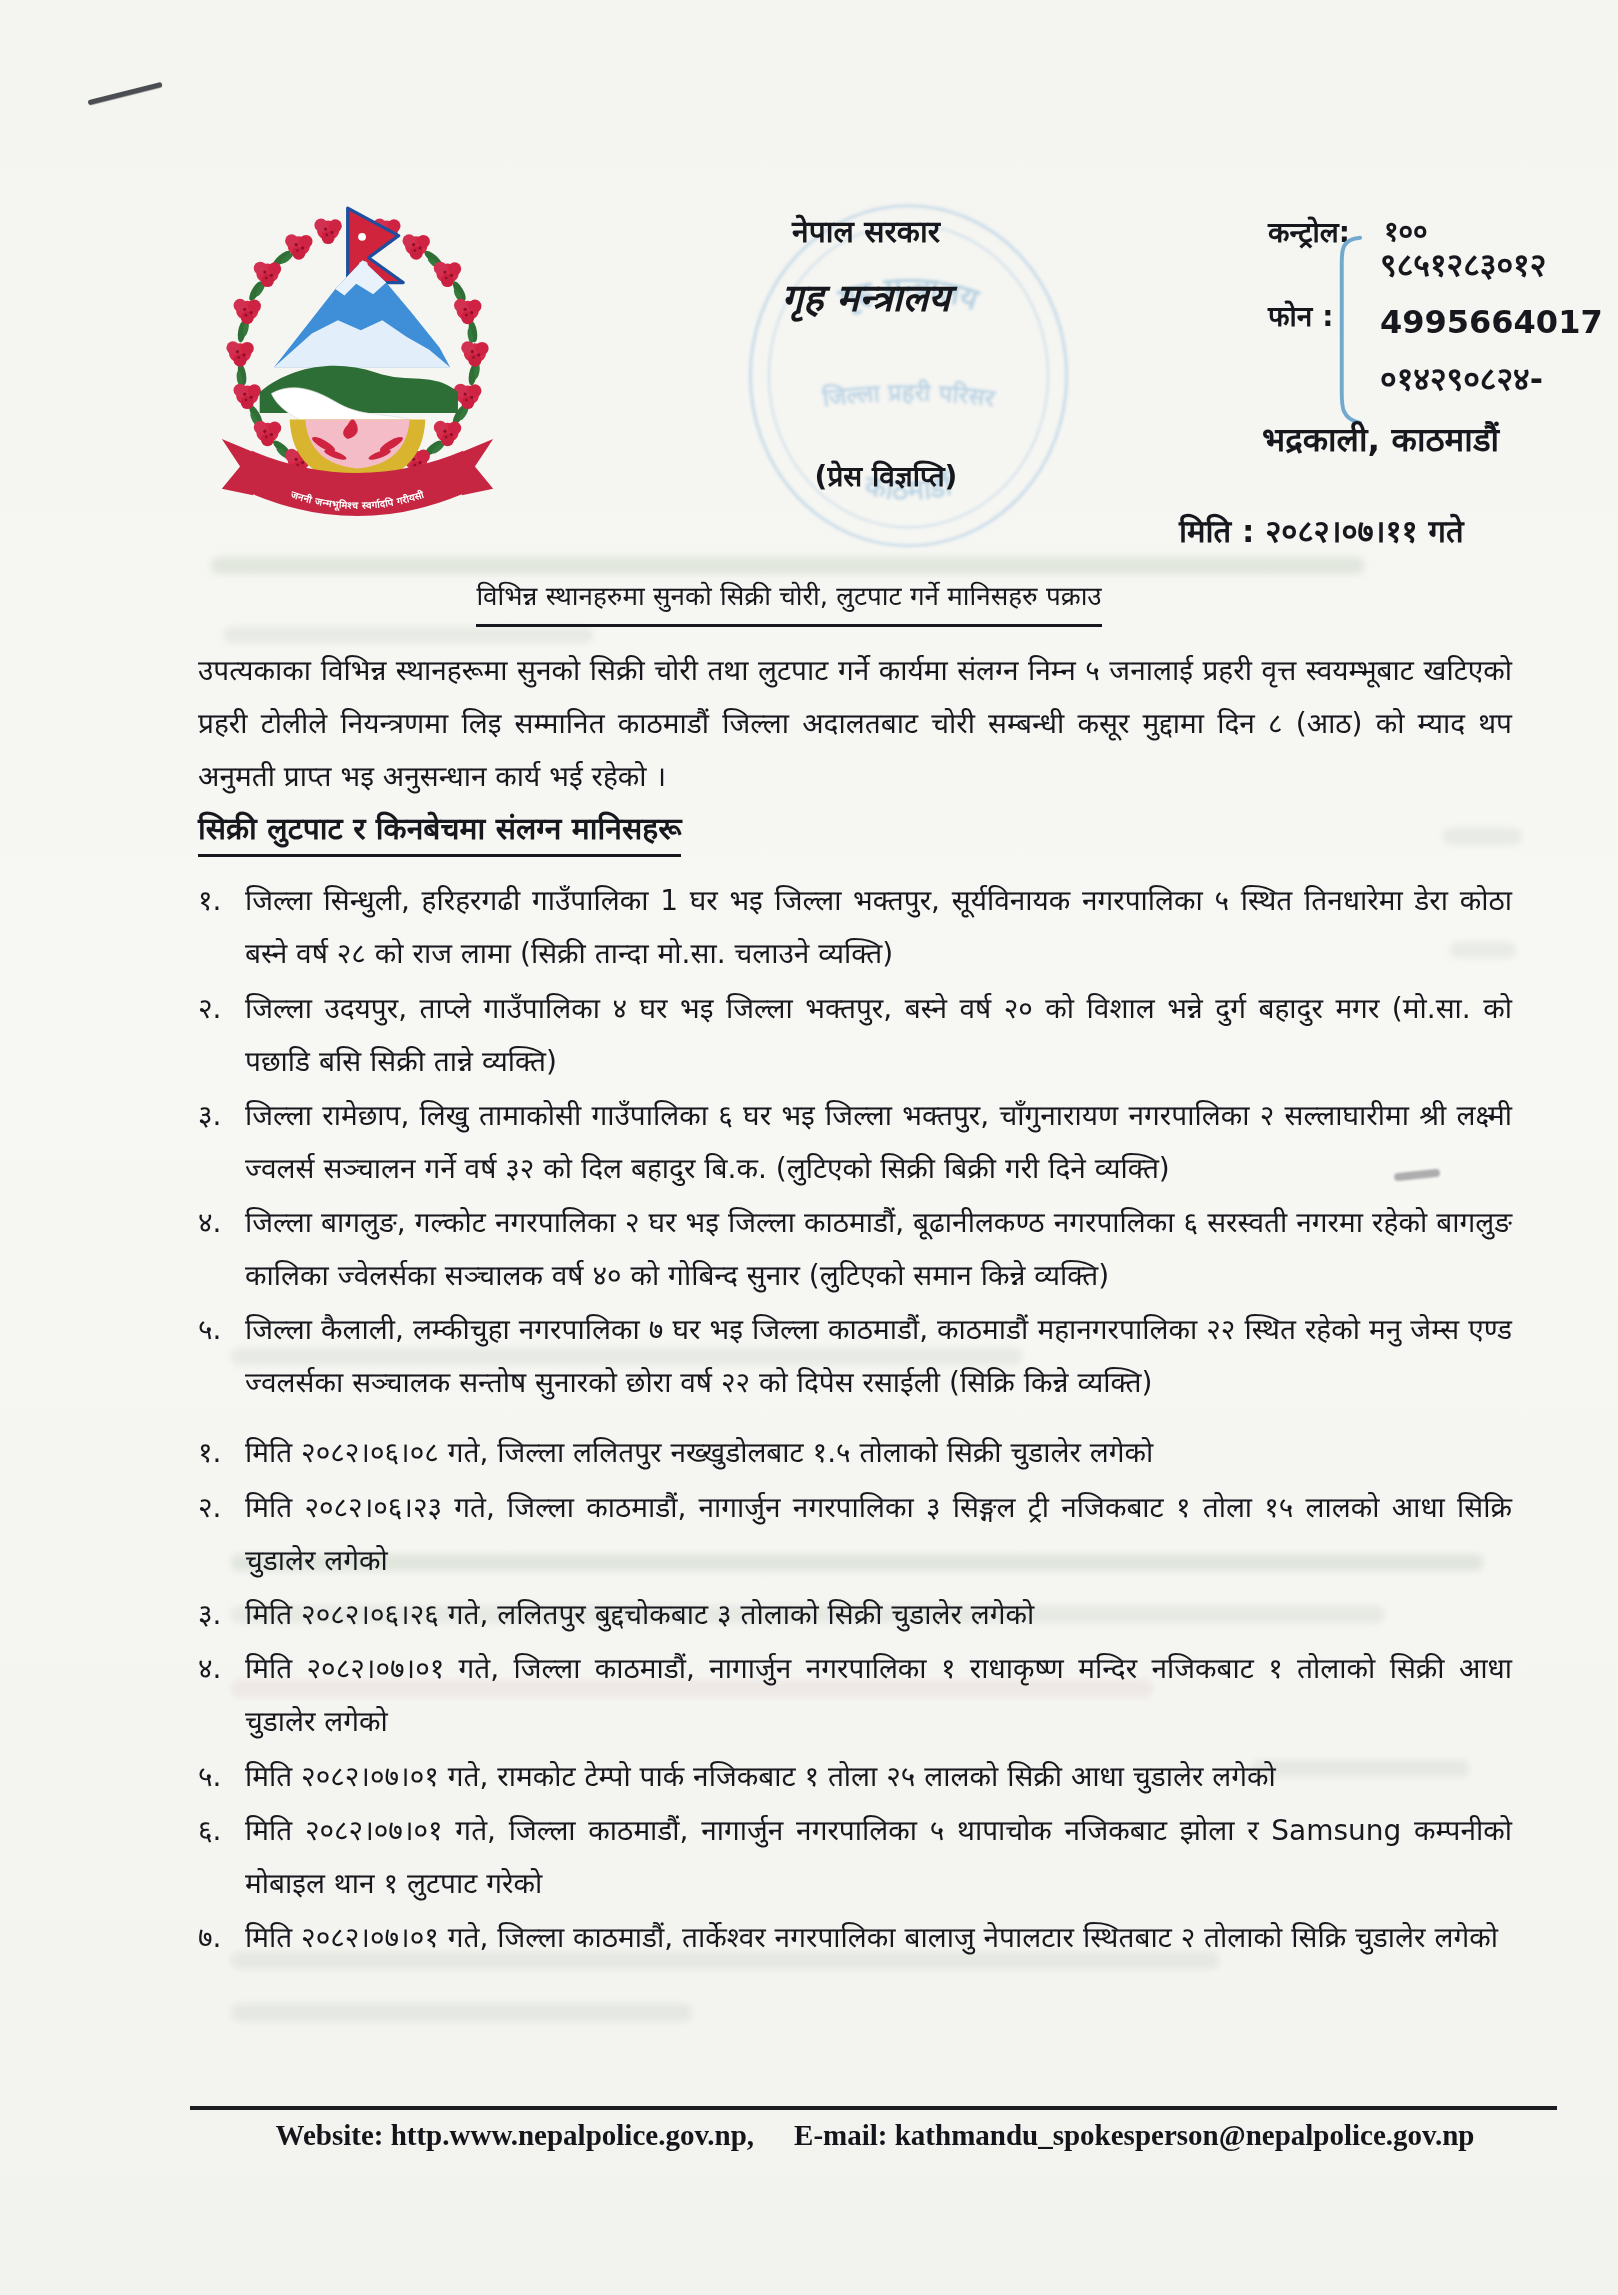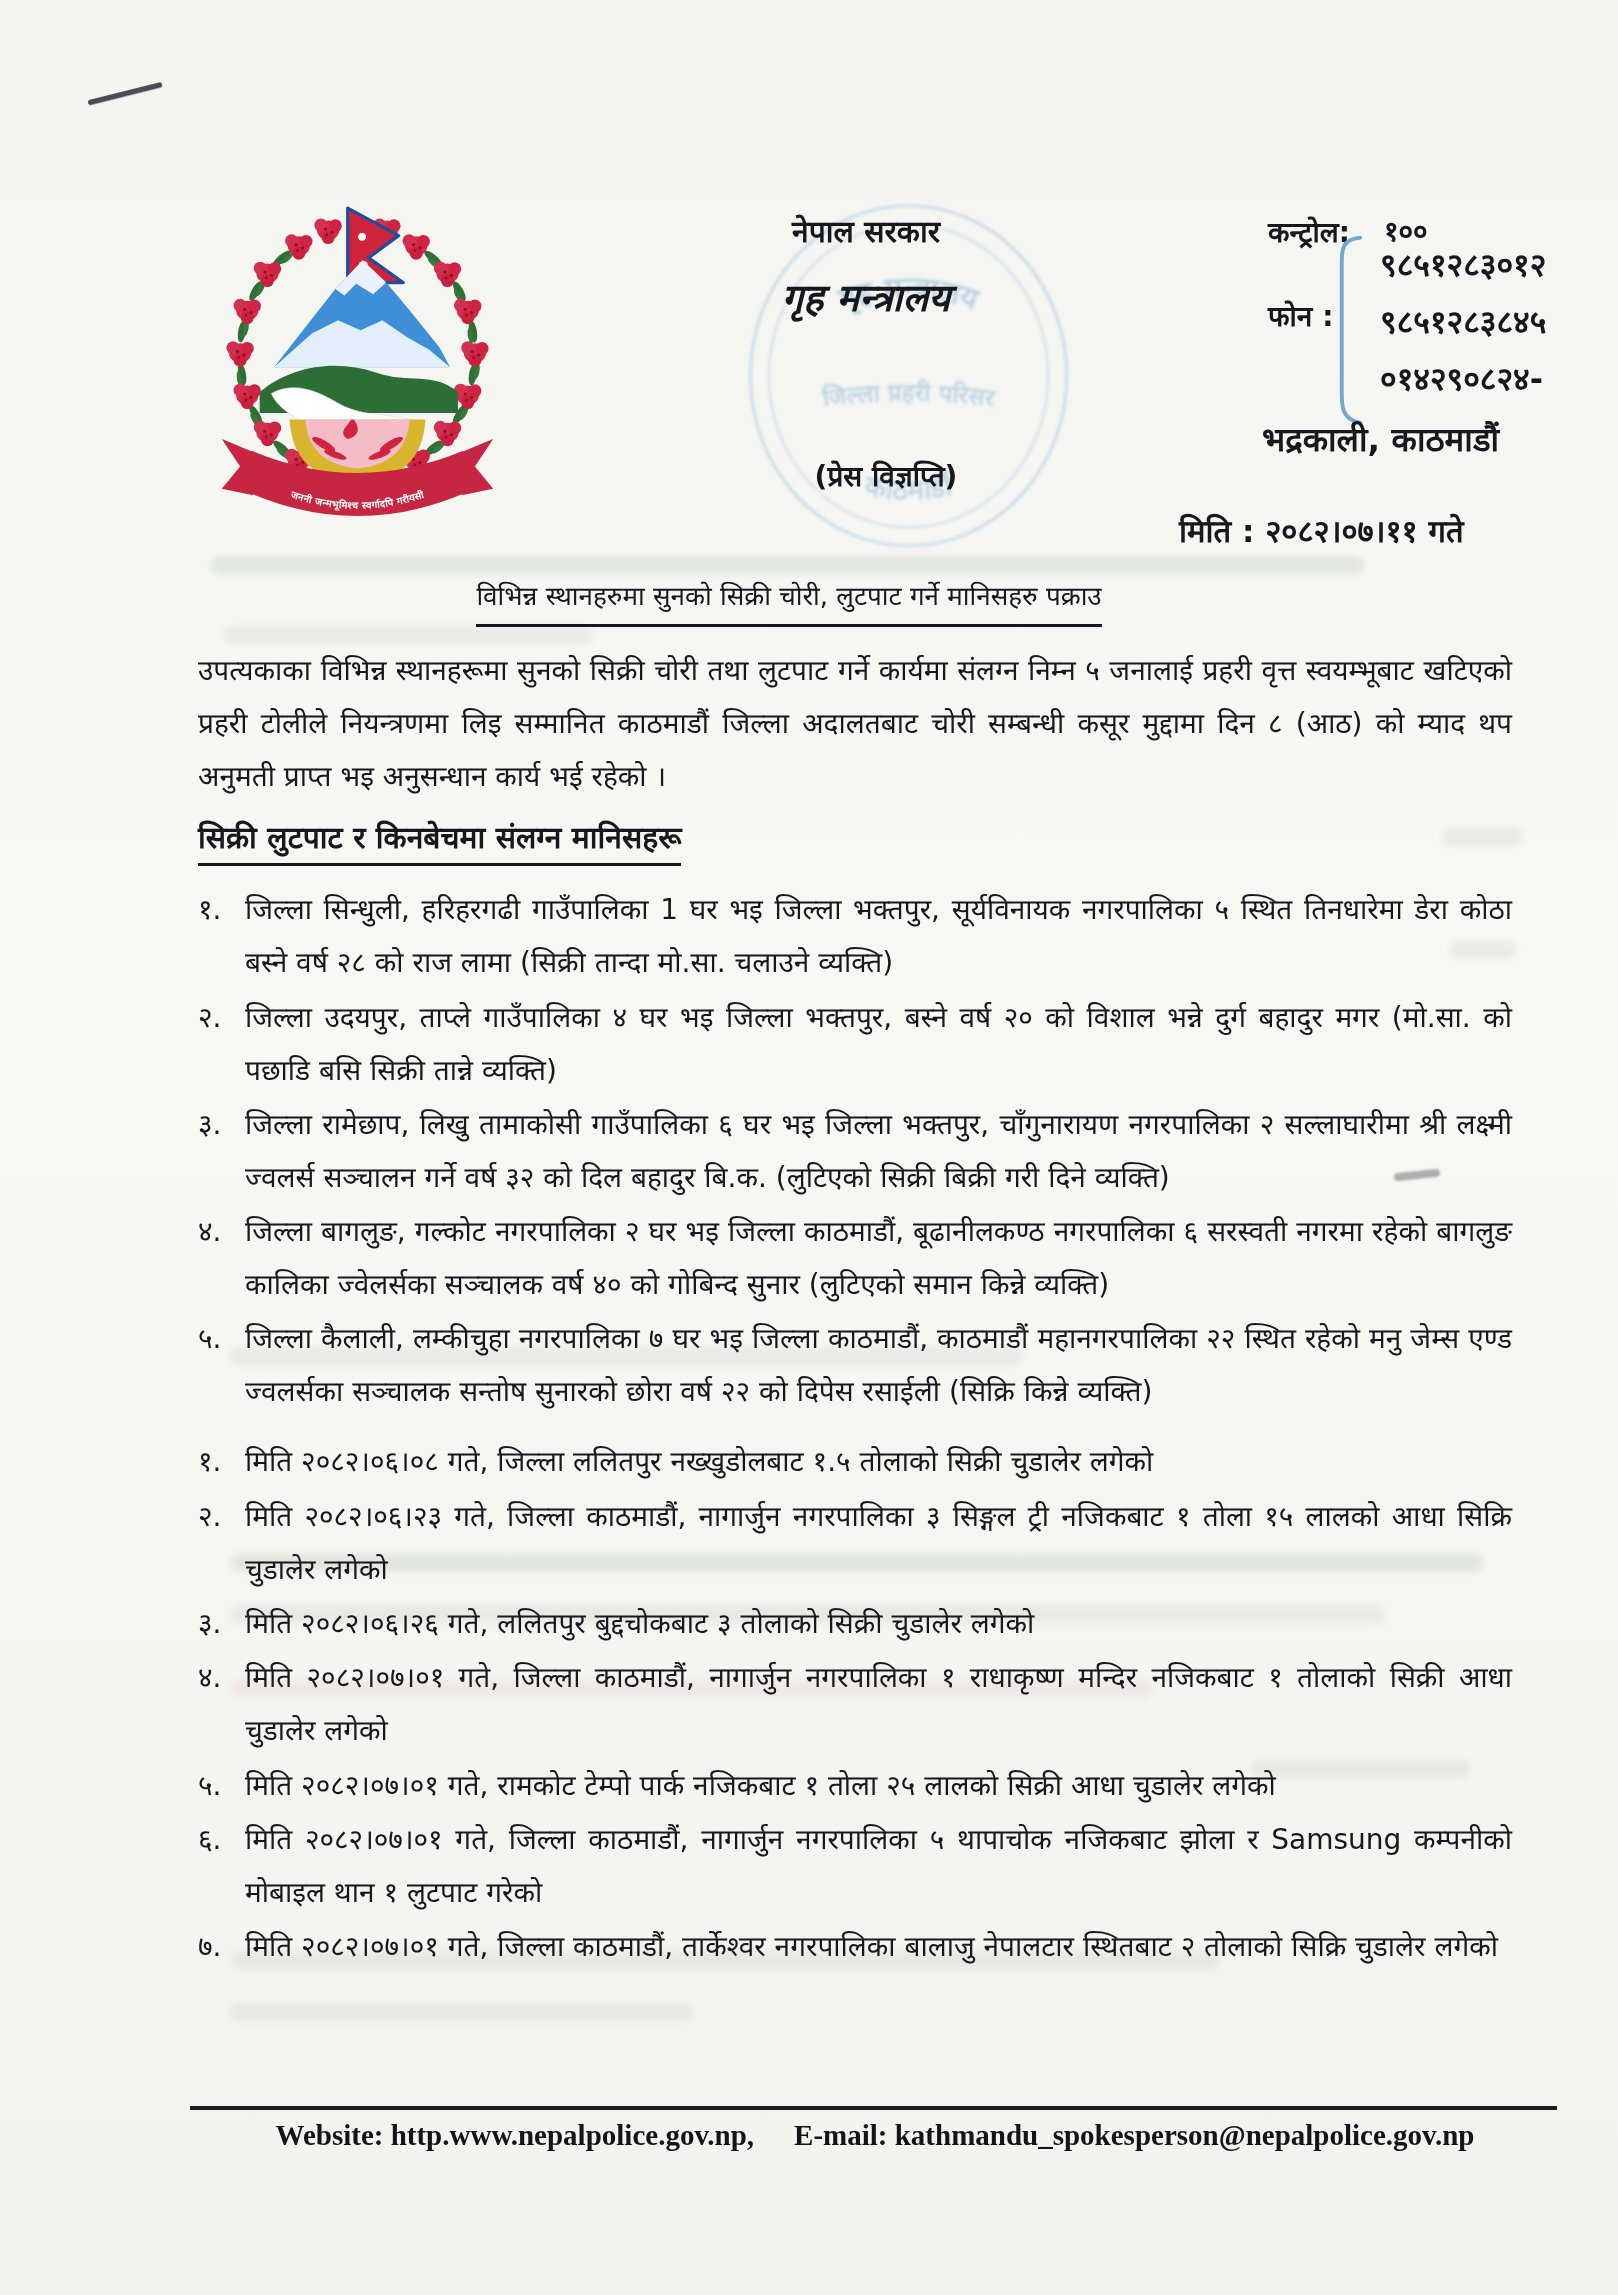--- a/index.html
+++ b/index.html
@@ -33,21 +33,21 @@
   .stamp  { top:188px; left:737px; width:343px; height:369px; z-index:1; filter:blur(1.6px); opacity:.9; }
 
   
   .content { position:absolute; left:198px; top:578px; width:1314px; z-index:3; }
   .title-wrap { text-align:center; padding-right:132px; }
   .title {
     display:inline-block; font-size:26px; font-weight:400; line-height:1.45;
     border-bottom:3.3px solid #17181d; padding-bottom:8px;
   }
   .intro { margin-top:17px; font-size:28px; font-weight:500; line-height:53px; text-align:justify; }
-  .sec-h-row { margin-top:15px; }
+  .sec-h-row { margin-top:6px; }
   .sec-h {
     display:inline-block; font-size:30px; font-weight:700;
     border-bottom:3.3px solid #17181d; padding-bottom:6.6px; line-height:1.3;
   }
   .list { margin-top:17px; }
   .item {
     display:grid; grid-template-columns:47px 1fr;
     font-size:28px; font-weight:500; line-height:53px;
     text-align:justify; margin-bottom:1.3px;
   }
@@ -198,21 +198,21 @@
   <div class="abs ctr z3 press">(प्रेस विज्ञप्ति)</div>
 
   <div class="abs z3 ctl-label">कन्ट्रोल:</div>
   <div class="abs z3 ctl-value">१००</div>
   <div class="abs z3 phone-label">फोन :</div>
   <svg class="abs z3 bracket-svg" viewBox="0 0 64 300" aria-hidden="true">
     <path d="M52,8 C22,10 24,30 24,52 L24,238 C24,262 22,284 52,290" fill="none" stroke="#74a9ce" stroke-width="6" stroke-linecap="round"></path>
   </svg>
   <div class="abs z3 phone-list">
     <div>९८५१२८३०१२</div>
-    <div>९८५१२८३८४५</div>
+    <div>4995664017</div>
     <div>०१४२९०८२४-</div>
   </div>
   <div class="abs z3 addr">भद्रकाली, काठमाडौं</div>
   <div class="abs z3 date">मिति : २०८२।०७।११ गते</div>
 
   <div class="content">
 
     <div class="title-wrap">
       <span class="title">विभिन्न स्थानहरुमा सुनको सिक्री चोरी, लुटपाट गर्ने  मानिसहरु पक्राउ</span>
     </div>

